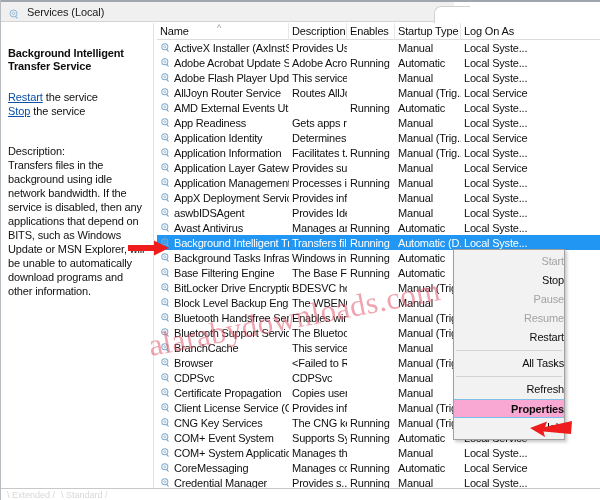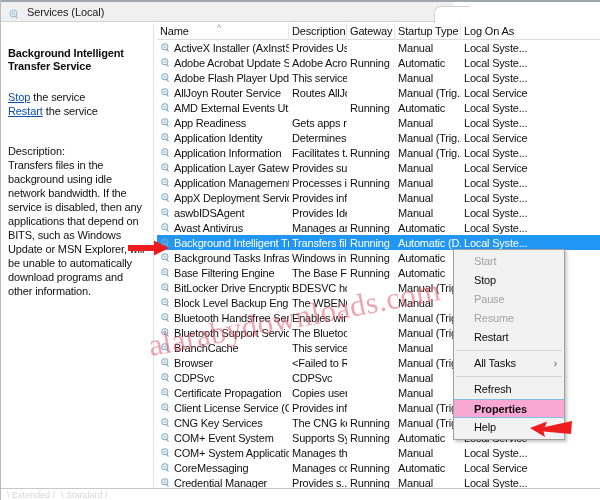--- a/index.html
+++ b/index.html
@@ -182,20 +182,21 @@
   }
   .ctx-item {
     height: 19px;
     line-height: 19px;
     font-size: 11px;
     color: #0d0d0d;
     padding-left: 20px;
     white-space: nowrap;
     position: relative;
     letter-spacing: -0.15px;
+    text-align: right;
   }
   .ctx-item.disabled { color: #a3a3a3; }
   .ctx-item.highlight {
     background: #f9a8d4;
     border-top: 1px solid #7fc0e8;
     border-bottom: 1px solid #7fc0e8;
     font-weight: bold;
     color: #0d0d0d;
   }
   .ctx-sep {
@@ -265,44 +266,44 @@
       </svg>
     </span>
     <span class="tab-title">Services (Local)</span>
   </div>
 
   <div class="left-pane">
     <div class="svc-title">Background Intelligent Transfer Service</div>
 
     <div class="action-links">
       <div class="action-line">
-        <span class="link">Stop</span><span> the service</span>
+        <span class="link">Restart</span><span> the service</span>
       </div>
       <div class="action-line">
-        <span class="link">Restart</span><span> the service</span>
+        <span class="link">Stop</span><span> the service</span>
       </div>
     </div>
 
     <div class="desc-block">
       <div class="desc-label">Description:</div>
       <p class="desc-text">Transfers files in the background using idle network bandwidth. If the service is disabled, then any applications that depend on BITS, such as Windows Update or MSN Explorer, will be unable to automatically download programs and other information.</p>
     </div>
   </div>
 
   <div class="splitter"></div>
 
   <div class="list-pane">
 
     <div class="list-header">
       <div class="hcell c-name">
         <span>Name</span>
         <span class="sort-caret">^</span>
       </div>
       <div class="hcell c-desc">Description</div>
-      <div class="hcell c-stat">Gateway</div>
+      <div class="hcell c-stat">Enables</div>
       <div class="hcell c-start">Startup Type</div>
       <div class="hcell c-logon">Log On As</div>
     </div>
 
     <div class="rows" id="rows-container">
         <div class="row">
           <div class="cell c-name">
             <span class="svc-icon"><svg width="11" height="11" viewBox="0 0 24 24">
                 <circle cx="10.5" cy="10.5" r="6.6" fill="none" stroke="#7fa9c9" stroke-width="2.2"></circle>
                 <circle cx="10.5" cy="10.5" r="2.4" fill="none" stroke="#7fa9c9" stroke-width="1.5"></circle>

